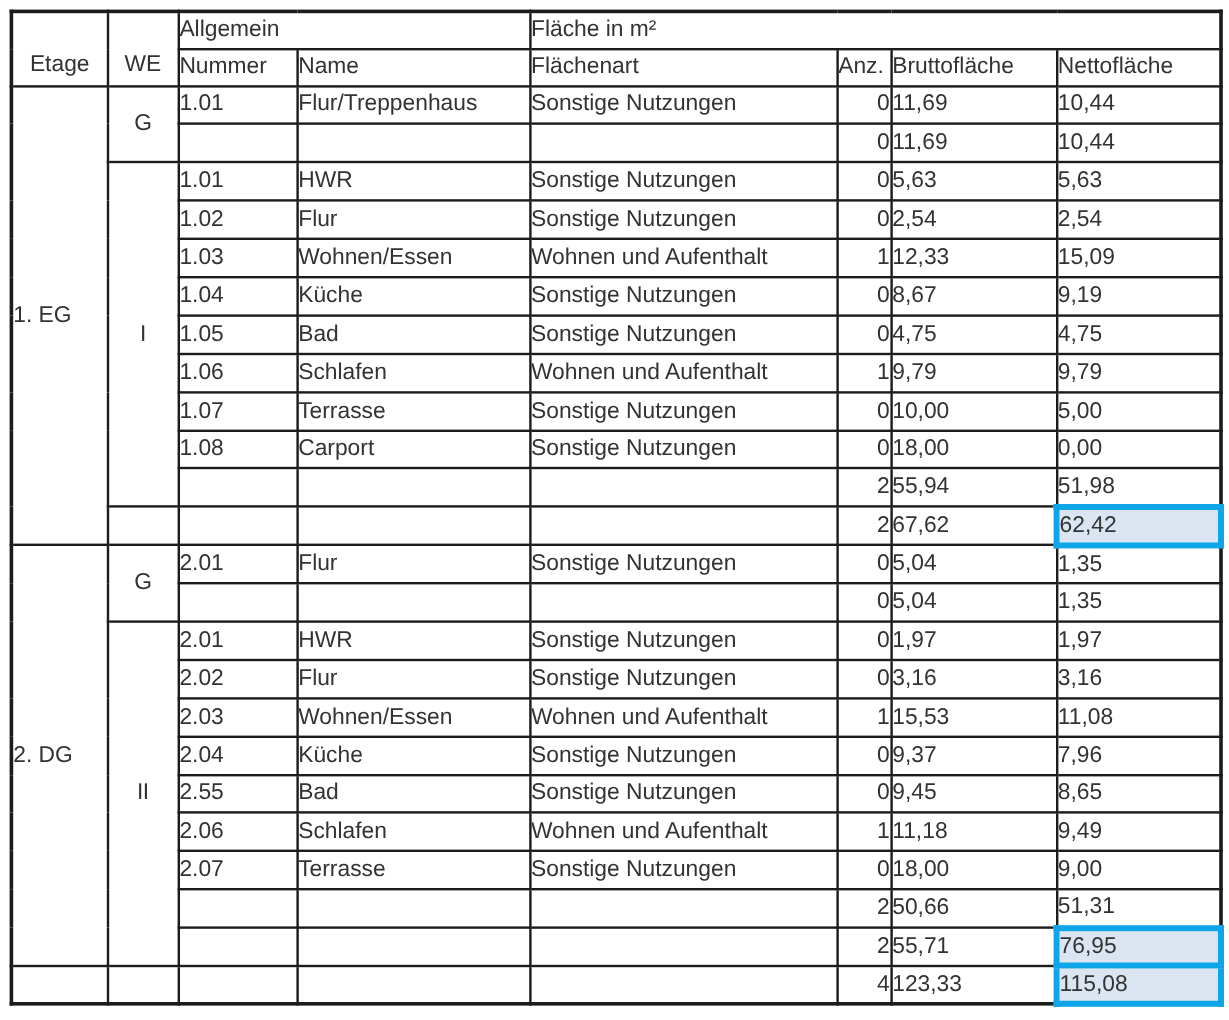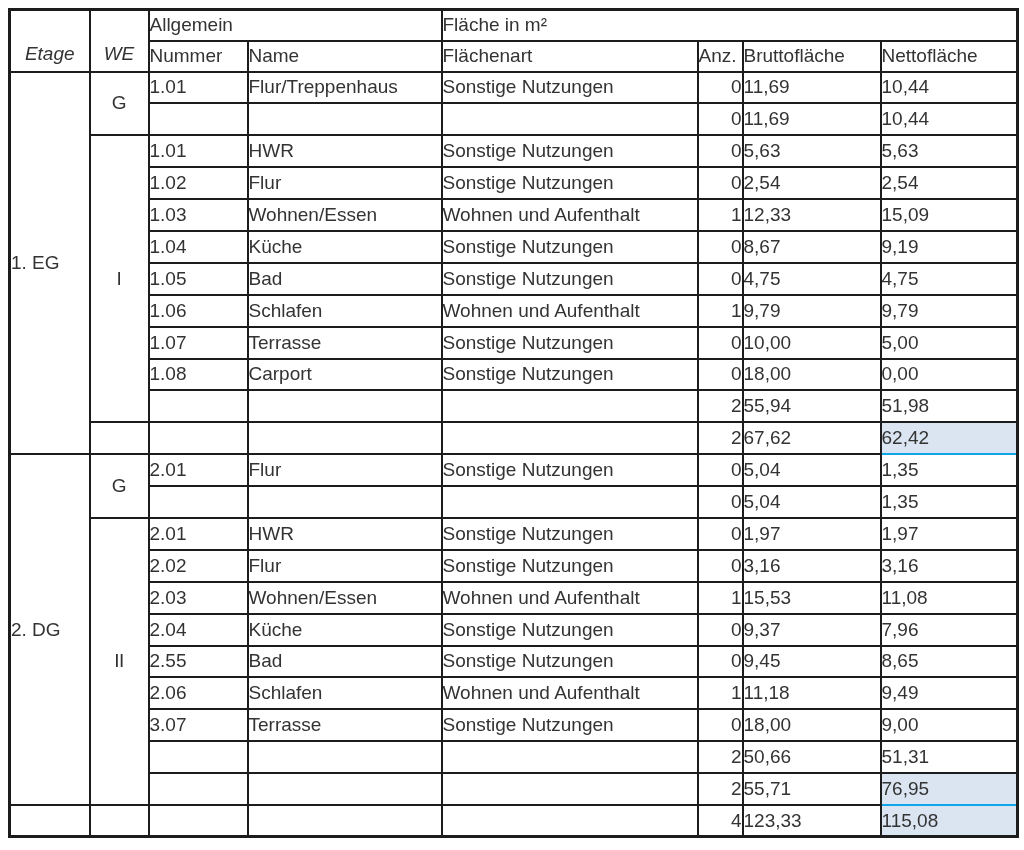--- a/index.html
+++ b/index.html
@@ -37,25 +37,24 @@
 
   .tl { text-align: left;  padding-left: 6px;  }
   .tr { text-align: left; padding-right: 6px; }
   .tc { text-align: left; }
   .anz { text-align: right; padding-right: 8px; }
 
   th.corner {
     vertical-align: bottom;
     padding-bottom: 6px;
     text-align: center;
-    font-style: italic;
   }
   td.hl {
     background: #dbe5f1;
-    border: 2px solid #0ea5e9;
+    border: 5px solid #0ea5e9;
   }
   .we-cell { text-align: center; letter-spacing: -0.5px; }
 </style>
 </head>
 <body>
 
 <div class="sheet">
   <table class="area-table">
     <colgroup>
       <col style="width:80px">
@@ -249,21 +248,21 @@
       </tr>
       <tr>
         <td class="tl">2.06</td>
         <td class="tl">Schlafen</td>
         <td class="tl">Wohnen und Aufenthalt</td>
         <td class="anz">1</td>
         <td class="tr">11,18</td>
         <td class="tr">9,49</td>
       </tr>
       <tr>
-        <td class="tl">3.07</td>
+        <td class="tl">2.07</td>
         <td class="tl">Terrasse</td>
         <td class="tl">Sonstige Nutzungen</td>
         <td class="anz">0</td>
         <td class="tr">18,00</td>
         <td class="tr">9,00</td>
       </tr>
       <tr>
         <td class="tl"></td>
         <td class="tl"></td>
         <td class="tl"></td>

